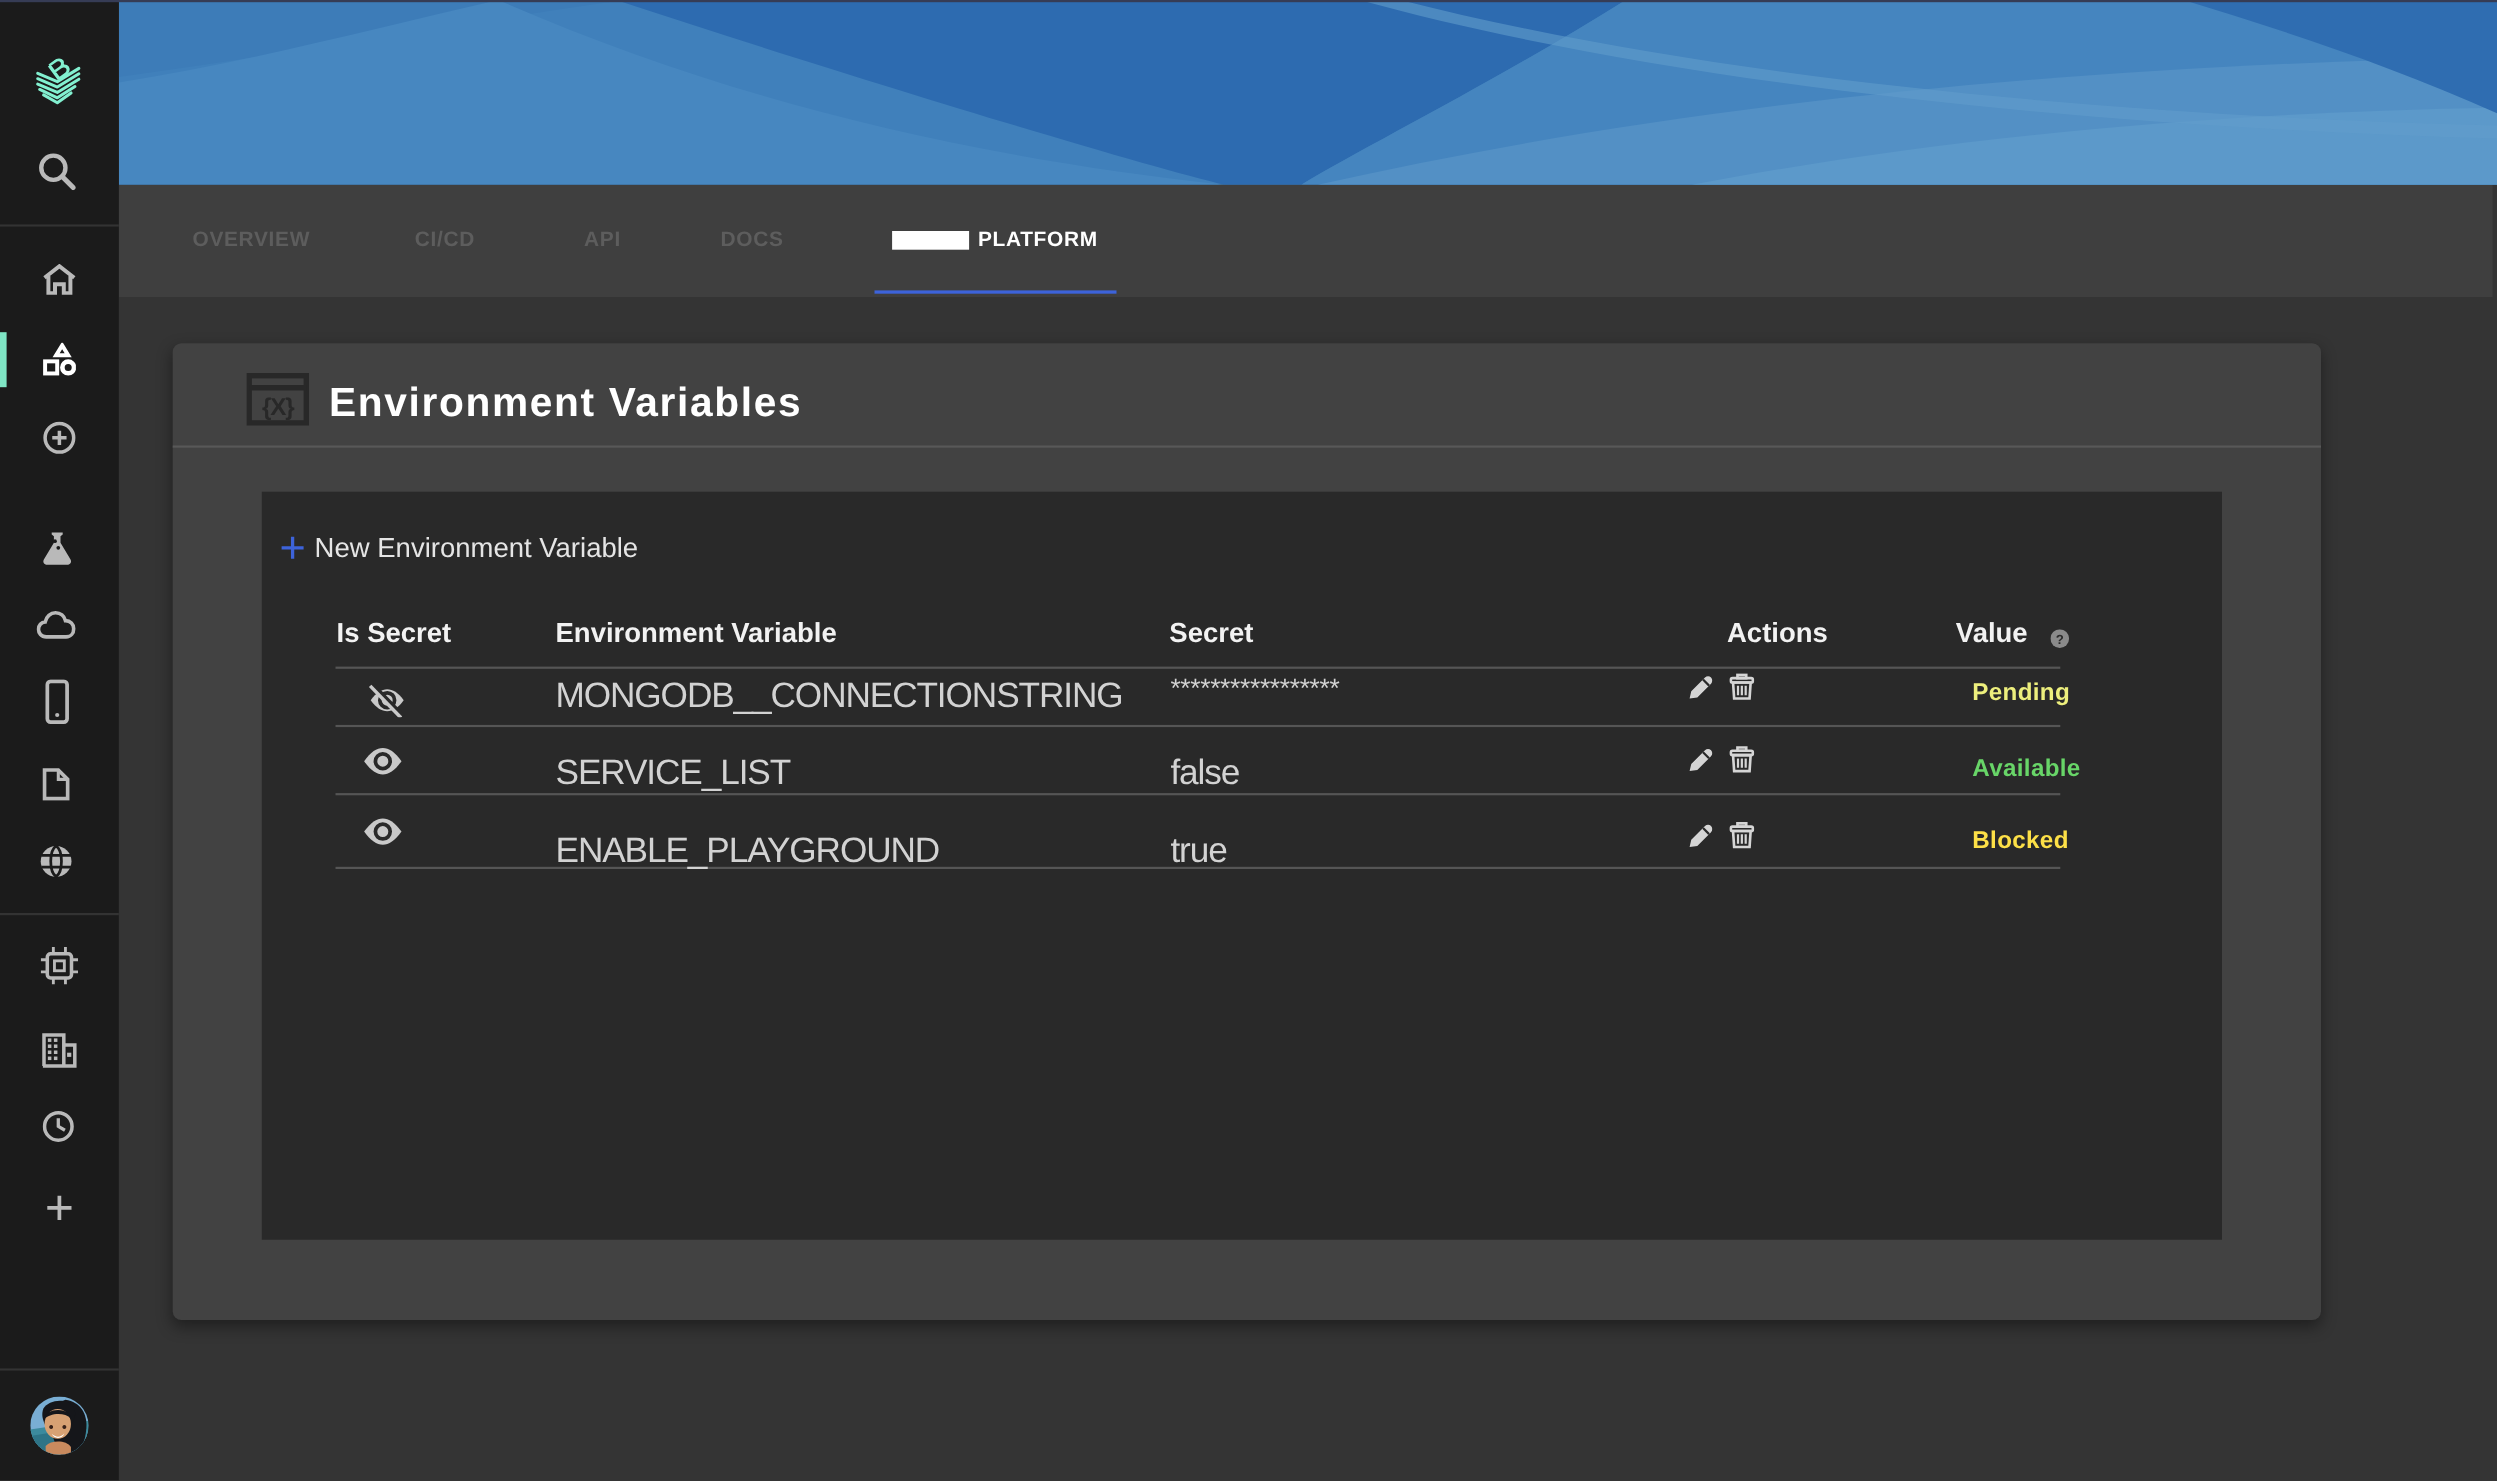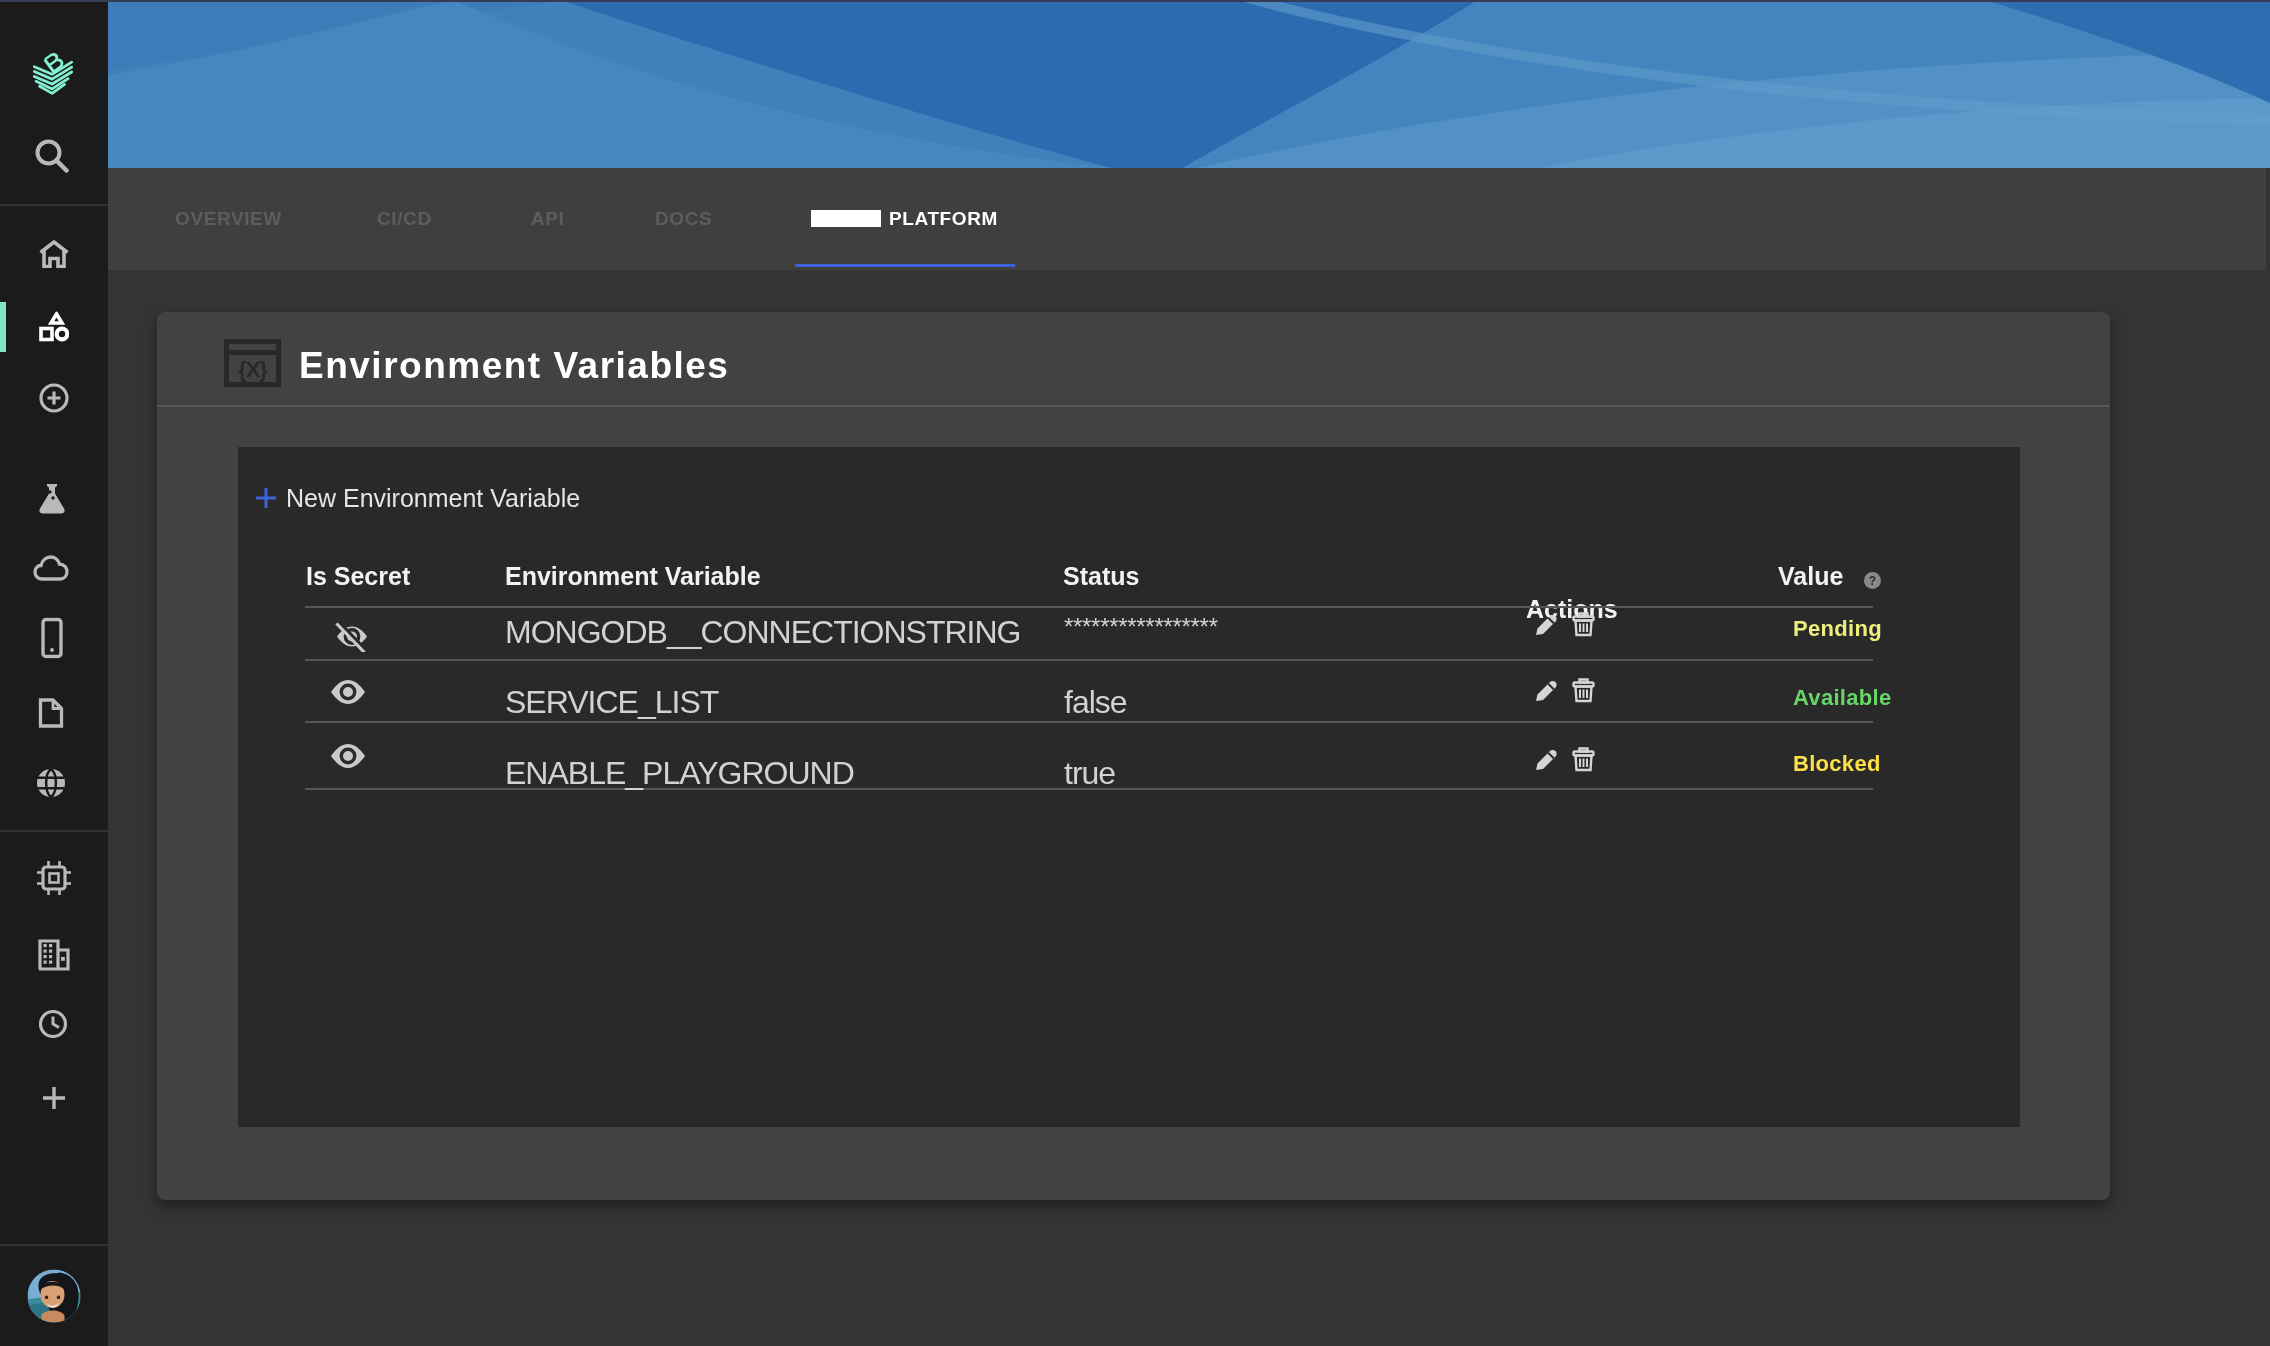--- a/index.html
+++ b/index.html
@@ -80,22 +80,22 @@
     <div id="ptitle">Environment Variables</div>
 
     <div id="inner">
       <svg class="abs" style="left:17px; top:40px;" width="22" height="22" viewBox="0 0 22 22">
         <path d="M11 1 V21 M1 11 H21" stroke="#3d63da" stroke-width="3"></path>
       </svg>
       <div id="newvar">New Environment Variable</div>
 
       <div class="hdr" style="left:68px;">Is Secret</div>
       <div class="hdr" style="left:267px;">Environment Variable</div>
-      <div class="hdr" style="left:825px;">Status</div>
-      <div class="hdr" style="left:1288px;margin-top:33px;">Actions</div>
+      <div class="hdr" style="left:825px;">Secret</div>
+      <div class="hdr" style="left:1332px;">Actions</div>
       <div class="hdr" style="left:1540px;">Value</div>
       <svg class="abs" style="left:1626px; top:125px;" width="17" height="17" viewBox="0 0 17 17">
         <circle cx="8.5" cy="8.5" r="8.5" fill="#8a8a8a"></circle>
         <text x="8.5" y="13" font-size="12" font-weight="bold" fill="#2a2a2a" text-anchor="middle" font-family="Liberation Sans">?</text>
       </svg>
 
       <div class="sep" style="top:159px;"></div>
       <div class="sep" style="top:212px;"></div>
       <div class="sep" style="top:274px;"></div>
       <div class="sep" style="top:341px;"></div>

